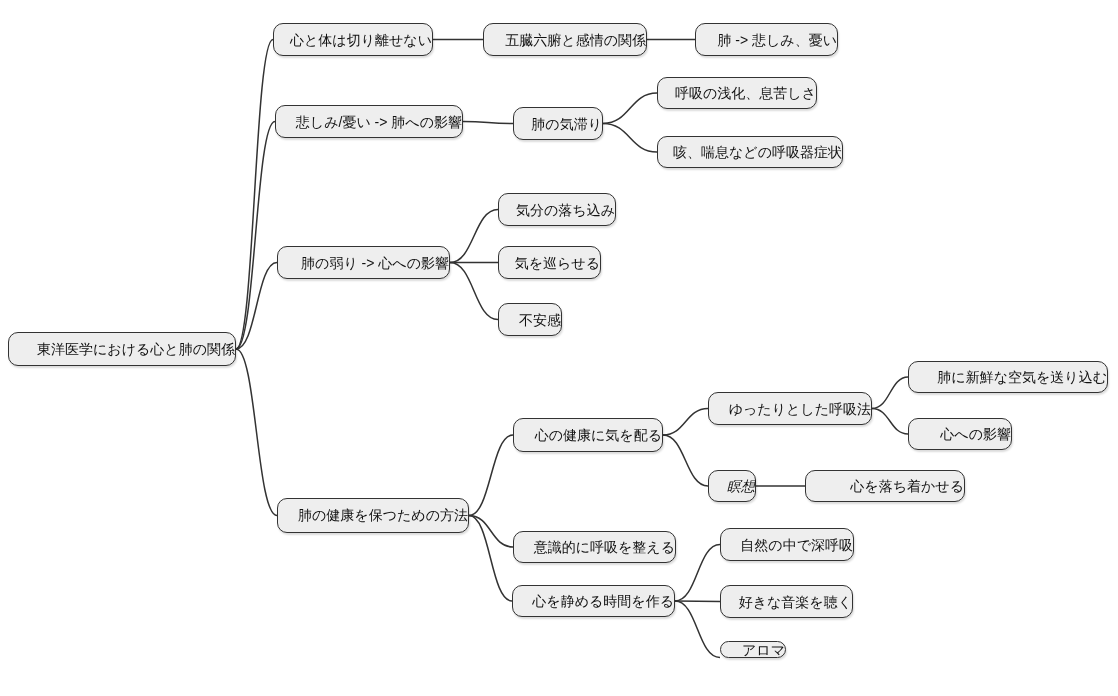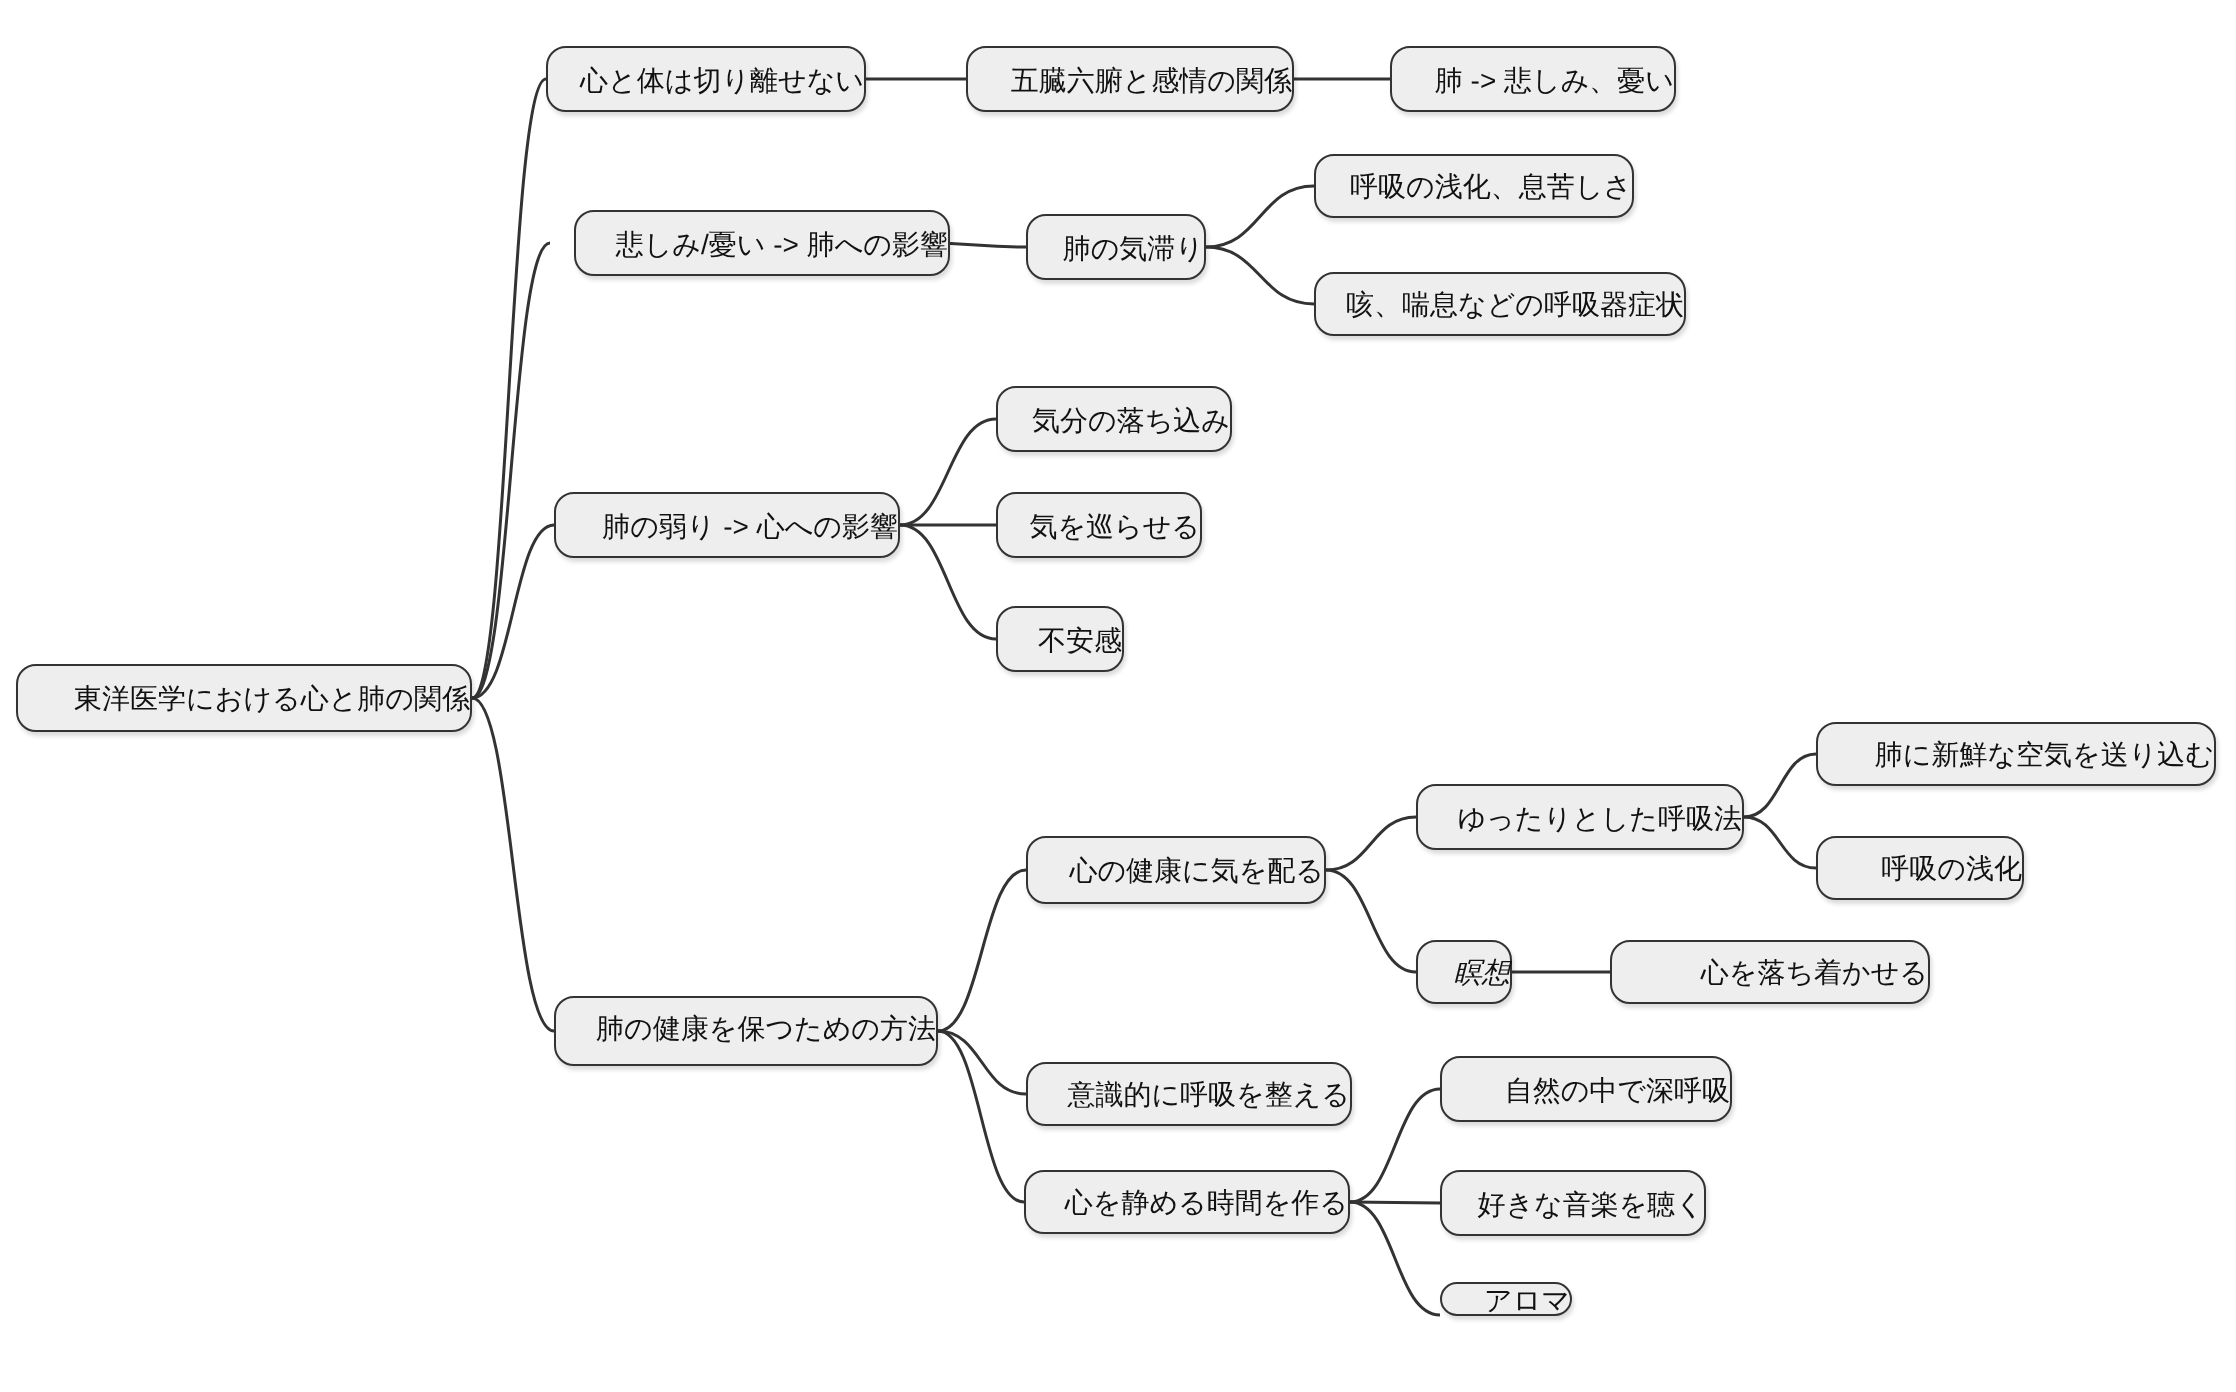--- a/index.html
+++ b/index.html
@@ -82,21 +82,21 @@
       </div>
       <div class="node" style="left: 273px; top: 23px; width: 160px; height: 33px;">
         <span>心と体は切り離せない</span>
       </div>
       <div class="node" style="left: 483px; top: 23px; width: 164px; height: 33px;">
         <span>五臓六腑と感情の関係</span>
       </div>
       <div class="node" style="left: 695px; top: 23px; width: 143px; height: 33px;">
         <span>肺 -&gt; 悲しみ、憂い</span>
       </div>
-      <div class="node" style="left: 275px; top: 105px; width: 188px; height: 33px; margin-left: 12px;">
+      <div class="node" style="left: 275px; top: 105px; width: 188px; height: 33px;">
         <span>悲しみ/憂い -&gt; 肺への影響</span>
       </div>
       <div class="node" style="left: 513px; top: 107px; width: 90px; height: 33px;">
         <span>肺の気滞り</span>
       </div>
       <div class="node" style="left: 657px; top: 77px; width: 160px; height: 32px;">
         <span>呼吸の浅化、息苦しさ</span>
       </div>
       <div class="node" style="left: 657px; top: 136px; width: 186px; height: 32px;">
         <span>咳、喘息などの呼吸器症状</span>
@@ -131,23 +131,23 @@
       <div class="node" style="left: 708px; top: 470px; width: 48px; height: 32px; font-style: italic;">
         <span>瞑想</span>
       </div>
       <div class="node" style="left: 805px; top: 470px; width: 160px; height: 32px;">
         <span>心を落ち着かせる</span>
       </div>
       <div class="node" style="left: 908px; top: 361px; width: 200px; height: 32px;">
         <span>肺に新鮮な空気を送り込む</span>
       </div>
       <div class="node" style="left: 908px; top: 418px; width: 104px; height: 32px;">
-        <span>呼吸の浅化</span>
+        <span>心への影響</span>
       </div>
-      <div class="node" style="left: 720px; top: 528px; width: 146px; height: 33px;">
+      <div class="node" style="left: 720px; top: 528px; width: 134px; height: 33px;">
         <span>自然の中で深呼吸</span>
       </div>
       <div class="node" style="left: 720px; top: 585px; width: 133px; height: 33px;">
         <span>好きな音楽を聴く</span>
       </div>
       <div class="node" style="left: 720px; top: 641px; width: 66px; height: 17px;">
         <span>アロマ</span>
       </div>
     </div>
 </div>

